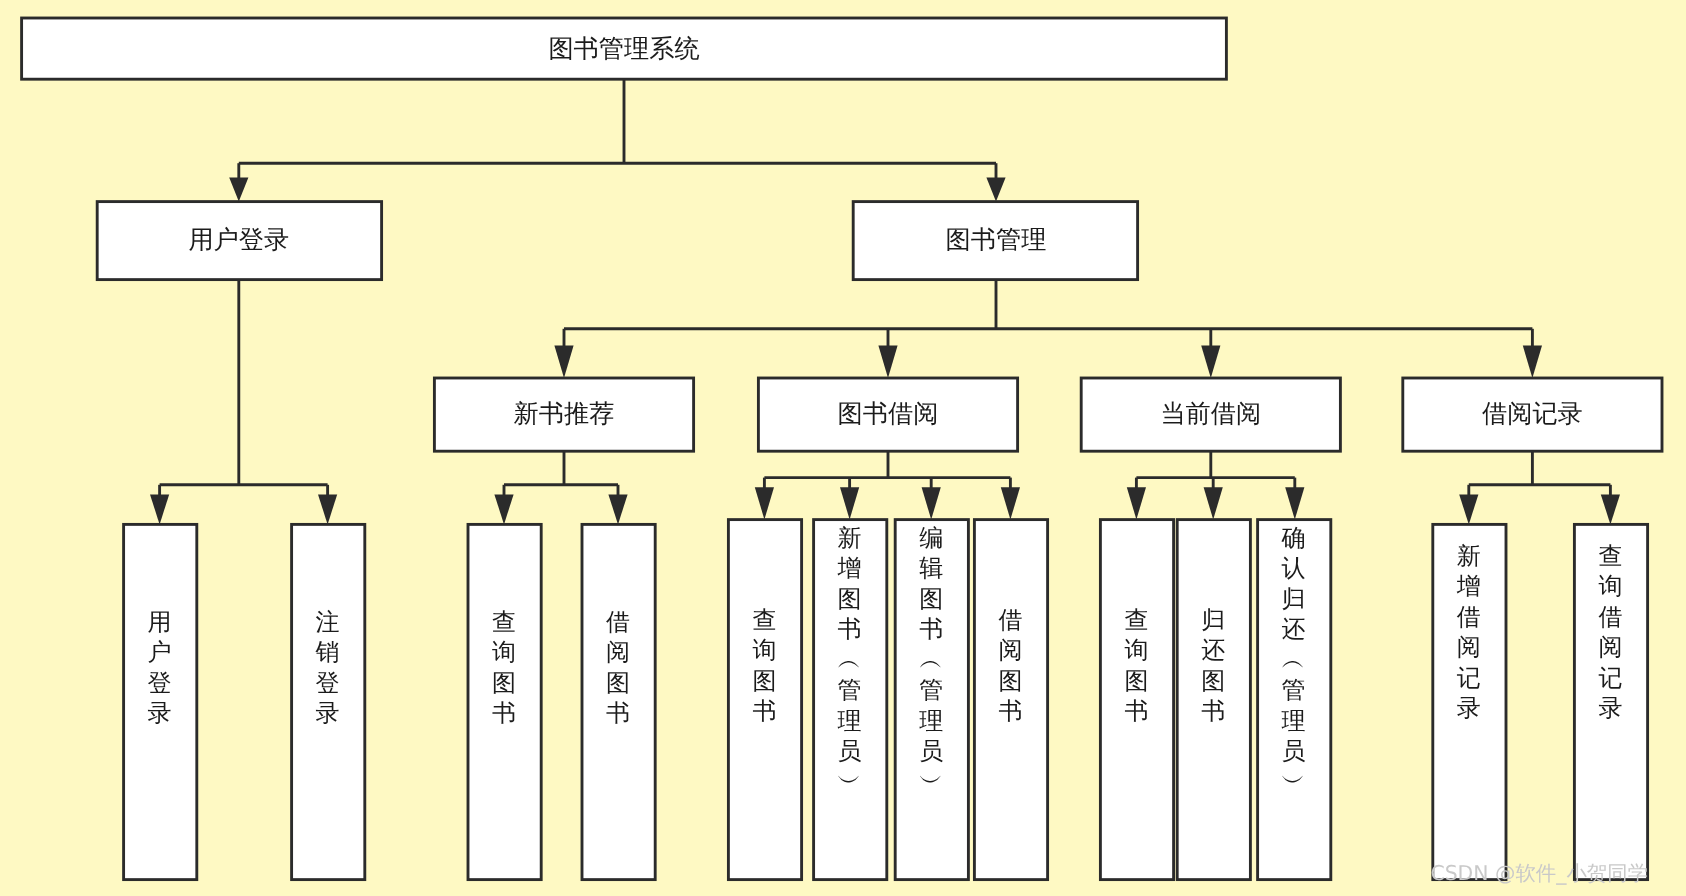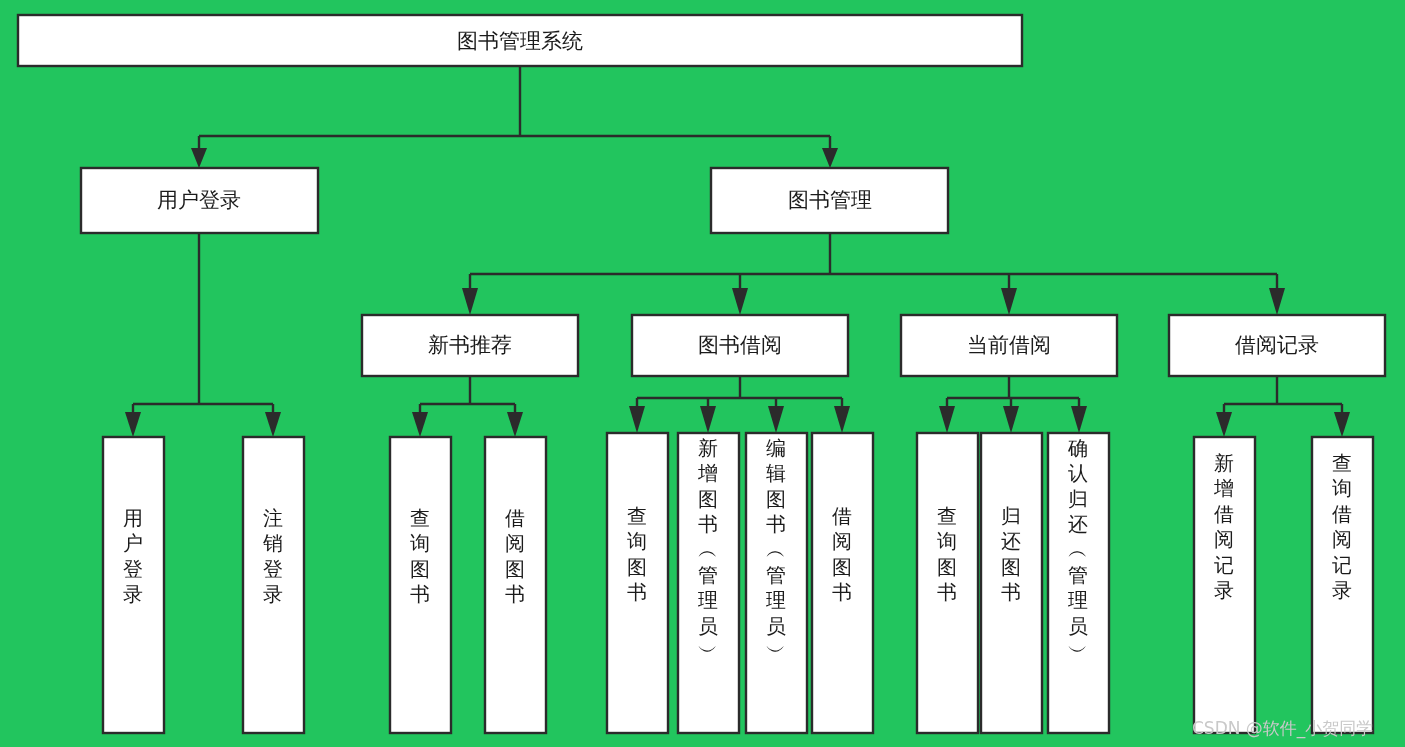--- a/index.html
+++ b/index.html
@@ -11,21 +11,21 @@
   body {
     width: 1405px;
     height: 747px;
     overflow: hidden;
     font-family: "DejaVu Sans", "Liberation Sans", sans-serif;
   }
   #diagram-root {
     position: relative;
     width: 1405px;
     height: 747px;
-    background: #22c55e;
+    background: #fef9c3;
   }
   svg#flowchart {
     position: absolute;
     top: 0;
     left: 0;
     width: 1405px;
     height: 747px;
     display: block;
   }
   .node-box {

